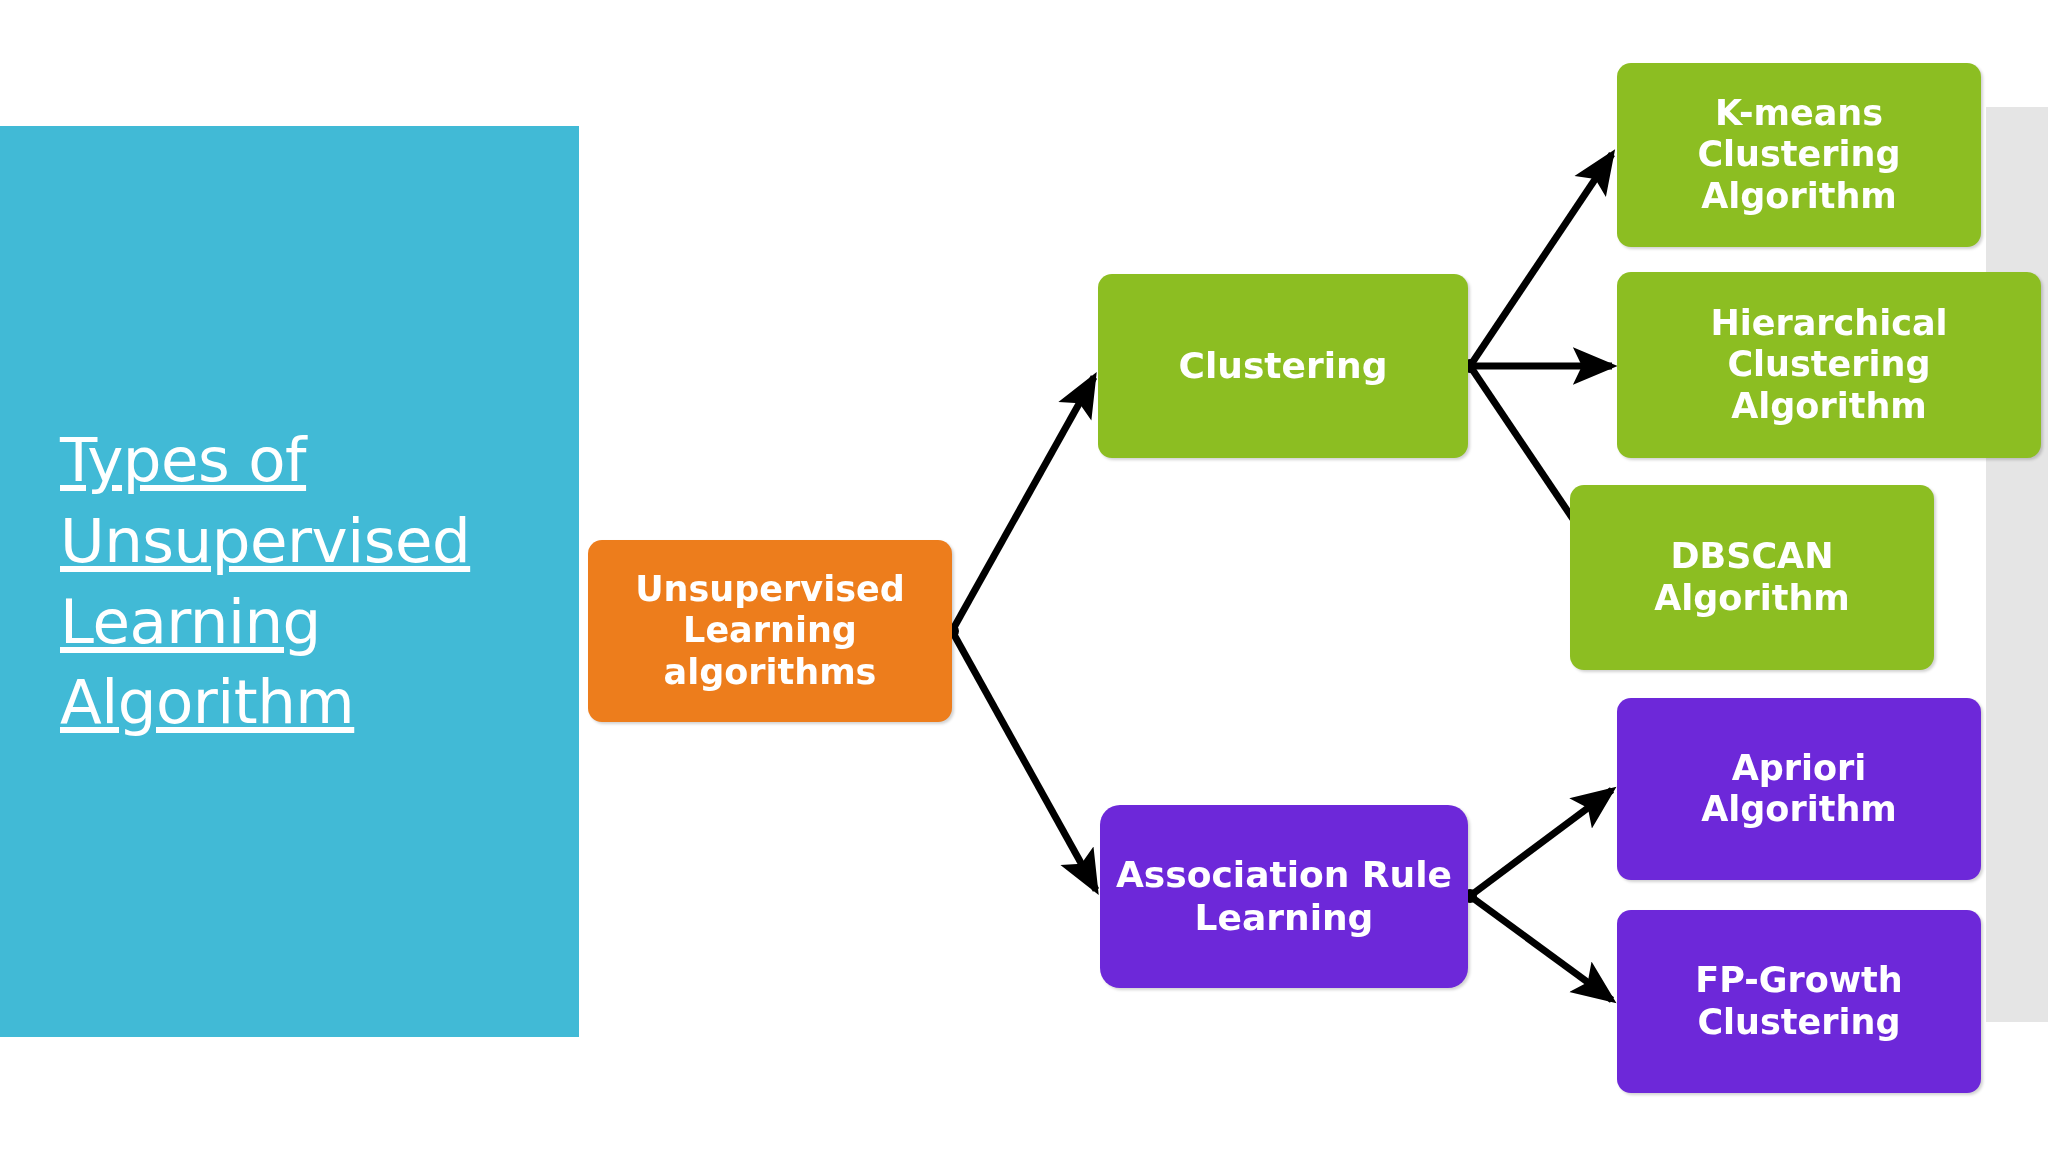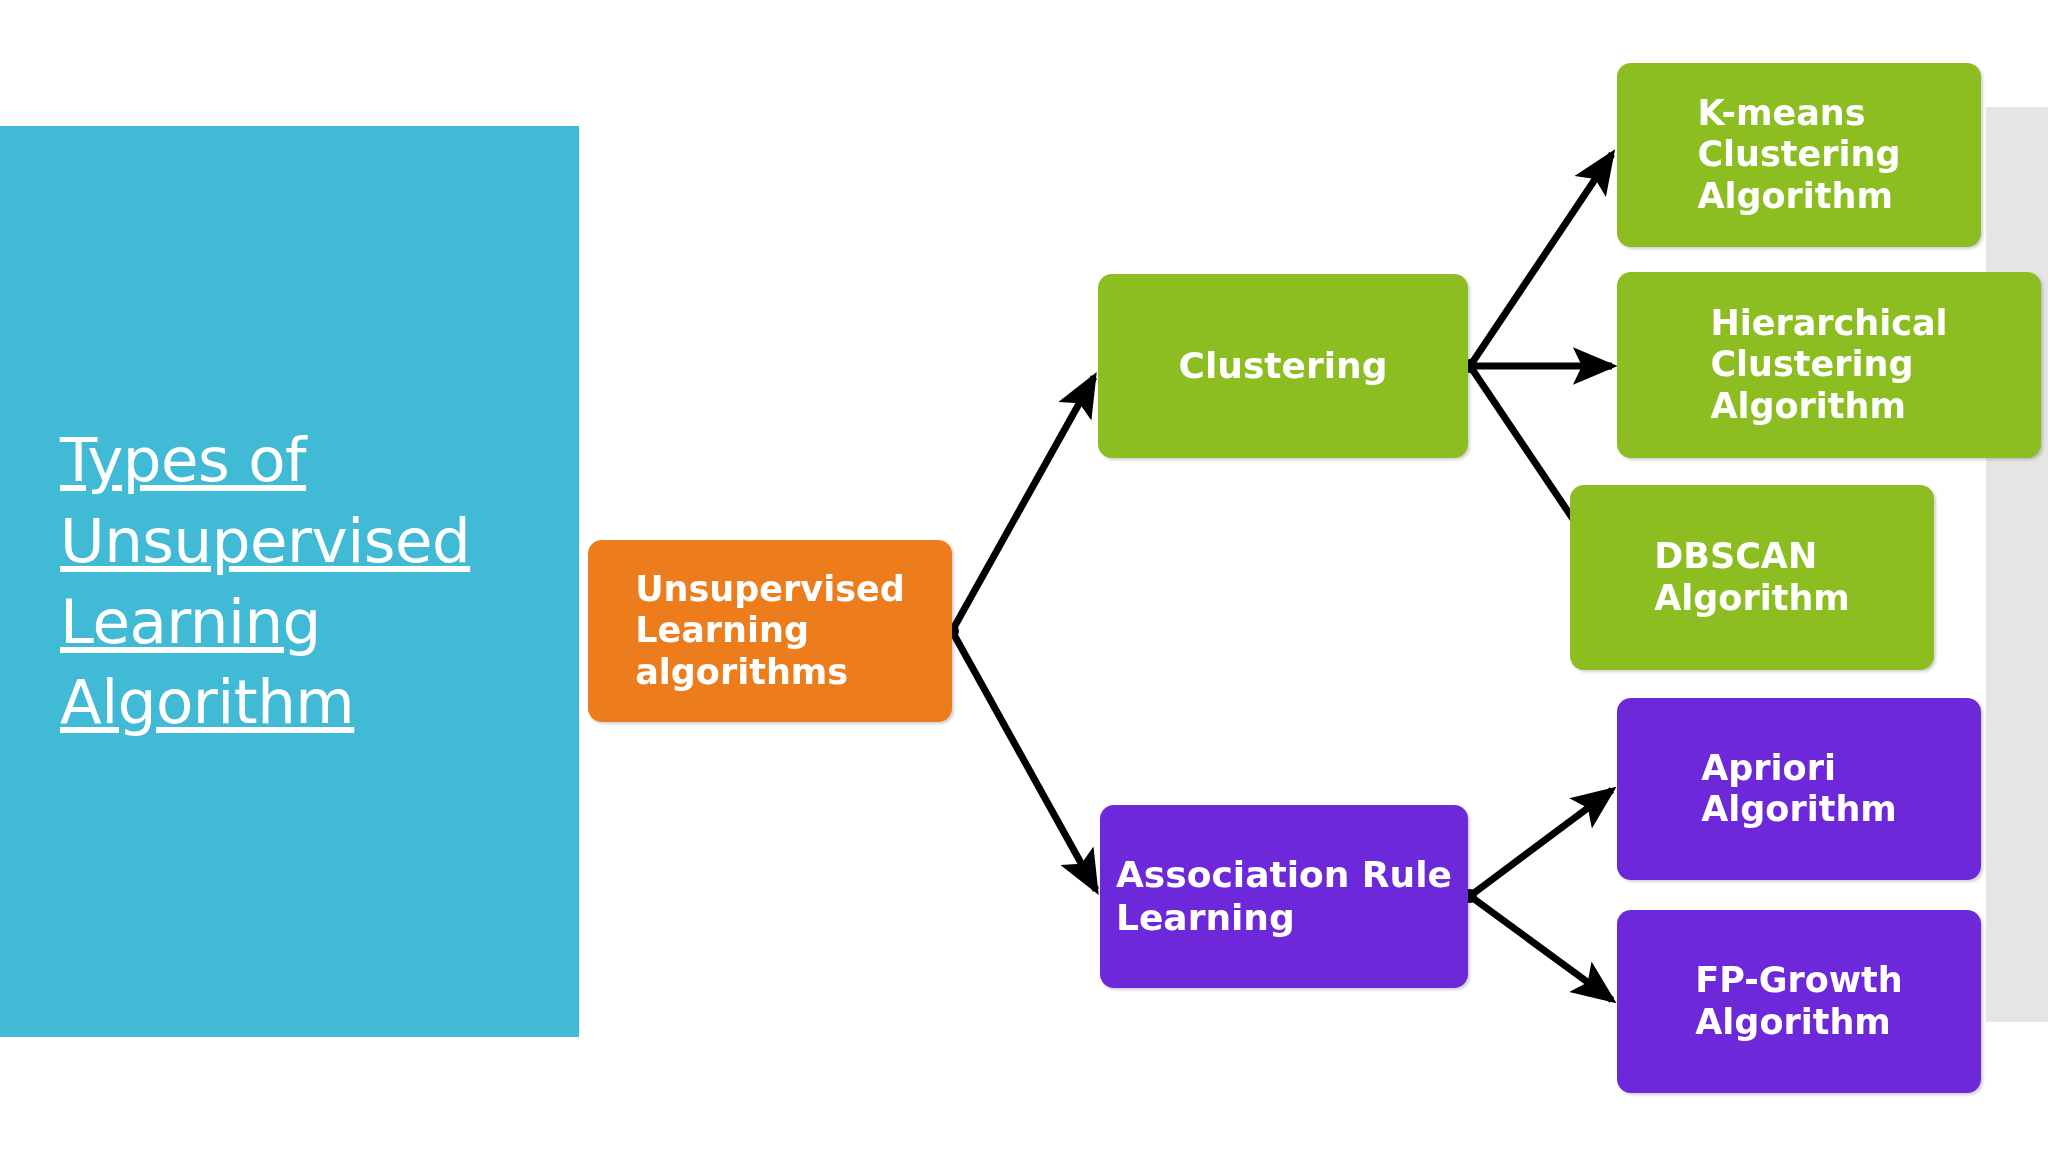--- a/index.html
+++ b/index.html
@@ -51,37 +51,38 @@
     text-decoration: underline;
   }
 
   
   .node {
     position: absolute;
     border-radius: 14px;
     display: flex;
     align-items: center;
     justify-content: center;
+    text-align: center;
     color: #FFFFFF;
     font-family: "DejaVu Sans", sans-serif;
     font-weight: bold;
     line-height: 1.18;
     box-sizing: border-box;
     padding: 4px 14px;
     white-space: pre-line;
     box-shadow: 2px 2px 3px rgba(0,0,0,0.18);
   }
   .node.orange { background: #ED7D1C; }
   .node.green  { background: #8CBE22; }
   .node.purple { background: #6d28d9; }
 
   
   #node-root     { left: 588px;  top: 540px; width: 364px; height: 182px; font-size: 35px; }
   #node-cluster  { left: 1098px; top: 274px; width: 370px; height: 184px; font-size: 36px; }
-  #node-assoc    { left: 1100px; top: 805px; width: 368px; height: 183px; font-size: 36px; }
+  #node-assoc    { left: 1100px; top: 805px; width: 368px; height: 183px; font-size: 36px; border-radius: 20px; }
   #node-kmeans   { left: 1617px; top: 63px;  width: 364px; height: 184px; font-size: 35px; }
   #node-hier     { left: 1617px; top: 272px; width: 424px; height: 186px; font-size: 35px; }
   #node-dbscan   { left: 1570px; top: 485px; width: 364px; height: 185px; font-size: 35px; }
   #node-apriori  { left: 1617px; top: 698px; width: 364px; height: 182px; font-size: 35px; }
   #node-fpgrowth { left: 1617px; top: 910px; width: 364px; height: 183px; font-size: 35px; }
 
   
   #connectors {
     position: absolute;
     left: 0;
@@ -150,15 +151,15 @@
 Clustering
 Algorithm</div>
 
   <div id="node-dbscan" class="node green">DBSCAN
 Algorithm</div>
 
   <div id="node-apriori" class="node purple">Apriori
 Algorithm</div>
 
   <div id="node-fpgrowth" class="node purple">FP-Growth
-Algorithm</div>
+Clustering</div>
 
 </div>
 
 </body></html>

